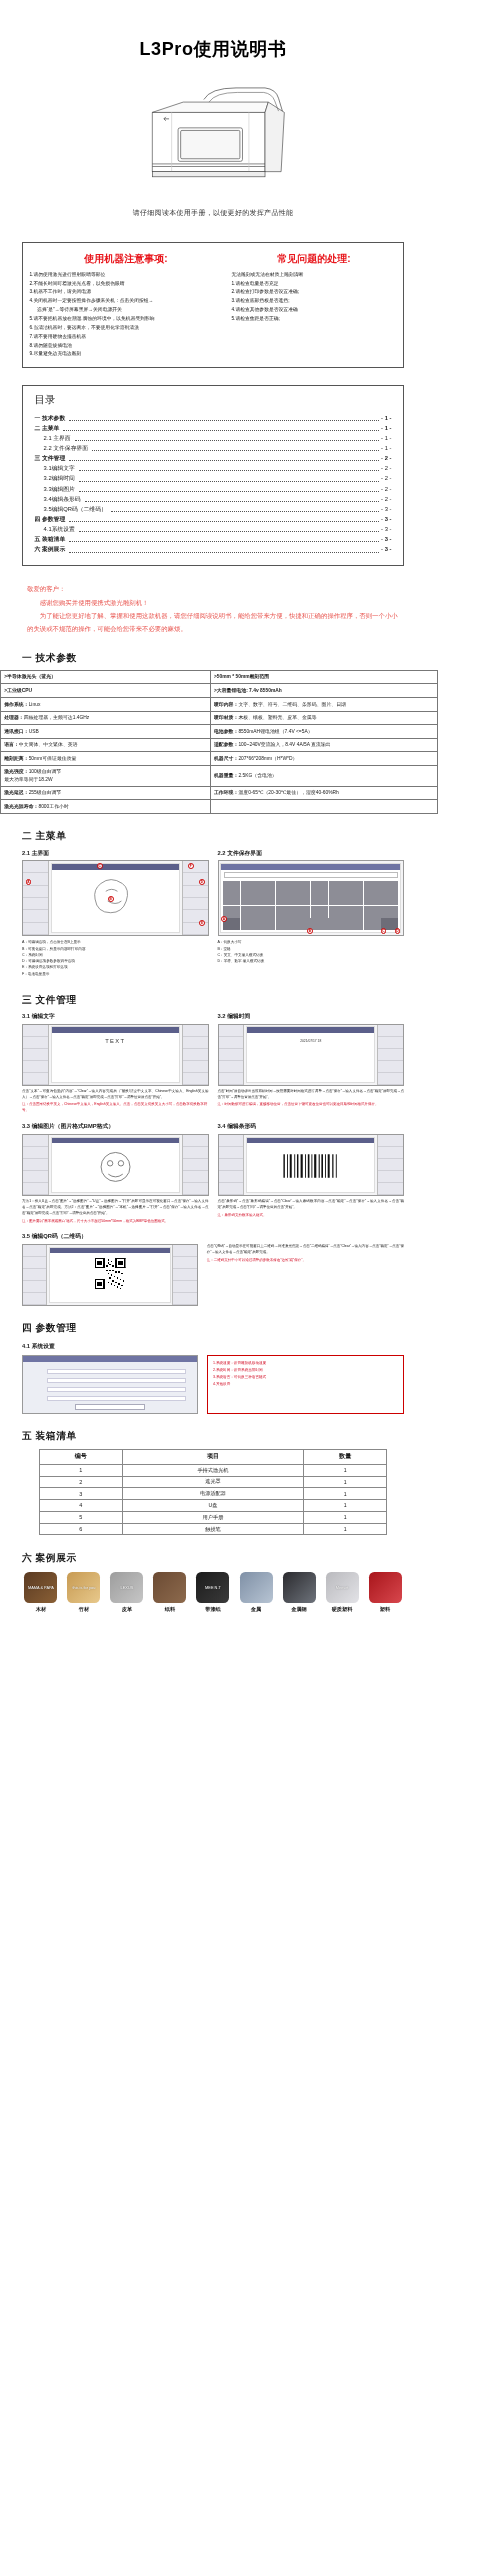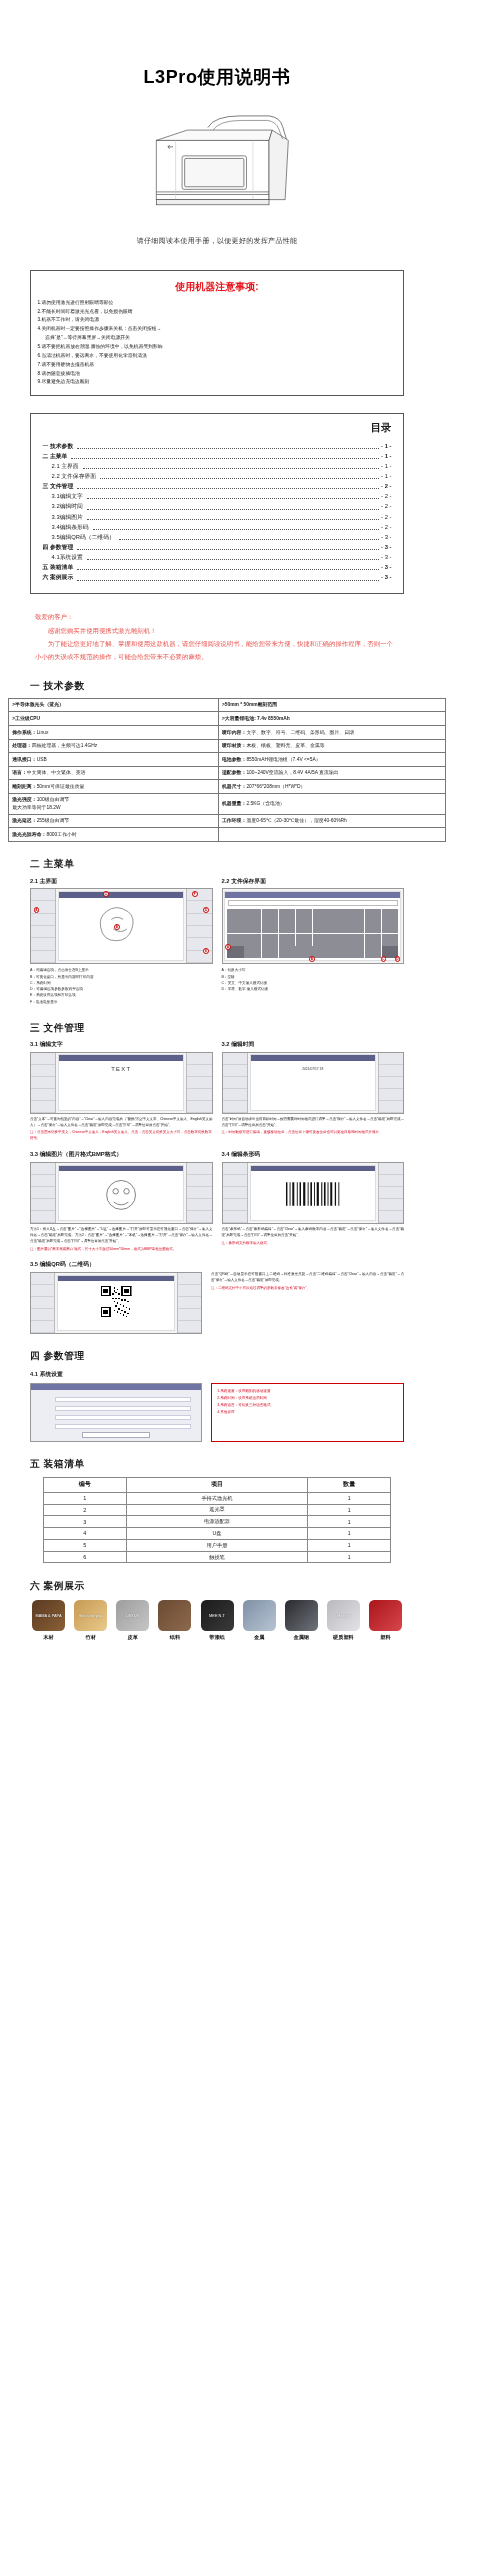--- a/index.html
+++ b/index.html
@@ -3,21 +3,21 @@
 <meta charset="utf-8">
 <style>
   * { box-sizing: border-box; }
   html, body { margin:0; padding:0; }
   body {
     width: 483px;
     background: #ffffff;
     font-family: "Liberation Sans", "DejaVu Sans", sans-serif;
     color: #1a1a1a;
   }
-  .page { width:426px; position:relative; padding: 0 0 13px 8px; margin-top: 28px; }
+  .page { width:426px; position:relative; padding: 0 0 13px 0; }
 
   
   .cover-title {
     text-align:center;
     font-size: 18px;
     font-weight: bold;
     letter-spacing: 0.6px;
     padding-top: 37px;
     color:#000;
   }
@@ -51,21 +51,21 @@
   .notice-list { font-size: 4.8px; line-height: 1.85; color:#111; }
   .notice-list div { white-space: nowrap; }
   .notice-list .indent { padding-left: 7.7px; }
 
   
   .toc-box {
     margin: 16.7px 22px 0 22px;
     border: 1.3px solid #555;
     padding: 6.4px 11.6px 10.3px 11.6px;
   }
-  .toc-head { text-align:right; font-size: 10.3px; font-weight:bold; margin: 1.3px 0 5.2px 0; }
+  .toc-head { text-align:left; font-size: 10.3px; font-weight:normal; margin: 1.3px 0 5.2px 0; }
   .toc-line {
     display:flex; align-items:flex-end;
     font-size: 5.8px; line-height:1.75;
   }
   .toc-line.lvl1 { font-weight:bold; }
   .toc-line.lvl2 { padding-left: 9px; }
   .toc-label { white-space:nowrap; }
   .toc-dots { flex:1 1 auto; border-bottom: 0.6px dotted #555; margin: 0 2.6px 1.9px 3.9px; height: 0.6px; }
   .toc-page { white-space:nowrap; }
 
@@ -211,20 +211,31 @@
         <div>1.请勿使用激光进行照射眼睛等部位</div>
         <div>2.不能长时间盯着激光光点看，以免损伤眼睛</div>
         <div>3.机器不工作时，请关闭电源</div>
         <div>4.关闭机器时一定要按照操作步骤来关机：点击关闭按钮→</div>
         <div class="indent">选择“是”→等待屏幕黑屏→关闭电源开关</div>
         <div>5.请不要把机器放在潮湿.腐蚀的环境中，以免机器受到影响</div>
         <div>6.当清洁机器时，要远离水，不要使用化学溶剂清洗</div>
         <div>7.请不要用硬物去撞击机器</div>
         <div>8.请勿随意拔插电池</div>
         <div>9.尽量避免边充电边雕刻</div>
+      </div>
+    </div>
+    <div class="notice-col right">
+      <div class="notice-title">常见问题的处理:</div>
+      <div class="notice-list">
+        <div>无法雕刻或无法在材质上雕刻清晰</div>
+        <div>1.请检查电量是否充足</div>
+        <div>2.请检查打印参数是否设置准确;</div>
+        <div>3.请检查底部挡板是否遮挡;</div>
+        <div>4.请检查其他参数是否设置准确</div>
+        <div>5.请检查焦距是否正确;</div>
       </div>
     </div>
   </div>
 
   <div class="toc-box">
     <div class="toc-head">目录</div>
     <div id="toc-list">
         <div class="toc-line lvl1">
           <span class="toc-label">一  技术参数</span>
           <span class="toc-dots"></span>

